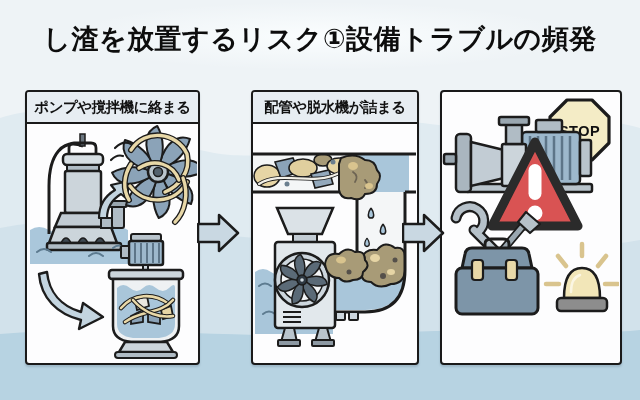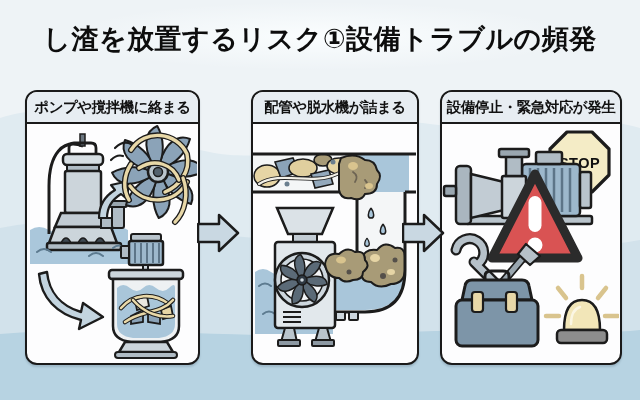--- a/index.html
+++ b/index.html
@@ -4,21 +4,21 @@
 <style>
   html,body{margin:0;padding:0;}
   body{font-family:"Liberation Sans","DejaVu Sans",sans-serif;}
   .stage{position:relative;width:640px;height:400px;overflow:hidden;background:#eef3f6;}
   .bg{position:absolute;left:0;top:0;width:640px;height:400px;}
   .title-halo{position:absolute;left:70px;top:2px;width:500px;height:68px;
     background:radial-gradient(ellipse at center, rgba(251,254,255,.95) 0%, rgba(251,254,255,0) 72%);}
   .title{position:absolute;left:0;top:21px;width:640px;margin:0;text-align:center;
     font-size:27px;font-weight:bold;color:#0d0d0d;letter-spacing:.5px;}
   .panel{position:absolute;top:90px;height:275px;background:#fdfdfe;border:2.5px solid #1a1a1a;
-    border-radius:12px;box-sizing:border-box;box-shadow:0 2px 2px rgba(40,60,80,.18);overflow:hidden;}
+    border-radius:4px;box-sizing:border-box;box-shadow:0 2px 2px rgba(40,60,80,.18);overflow:hidden;}
   .p1{left:25px;width:175px;}
   .p2{left:237px;width:168px;margin-left:14px;}
   .p3{left:440px;width:182px;}
   .panel-header{height:30px;line-height:30px;border-bottom:2.5px solid #1a1a1a;background:#e7edf2;
     text-align:center;font-weight:bold;font-size:14.5px;color:#111;letter-spacing:-.5px;white-space:nowrap;}
   .panel-body{position:relative;}
   .panel-body svg{display:block;}
   .arrow{position:absolute;top:213px;width:43px;height:40px;}
   .arrow1{left:197px;}
   .arrow2{left:402px;}
@@ -218,23 +218,20 @@
         <g>
           <path d="M72,140 q2,-12 14,-10 q8,-8 16,-2 q10,-2 10,8 q6,6 -2,12 q0,8 -10,8 q-8,4 -14,-2 q-12,0 -14,-14 z" fill="#a89b77" stroke="#1c1c1c" stroke-width="2"></path>
           <ellipse cx="88" cy="136" rx="5" ry="3.5" fill="#d9c48e"></ellipse>
           <circle cx="96" cy="148" r="2.5" fill="#55504a"></circle>
         </g>
       </svg>
     </div>
   </section>
 
   <section class="panel p3">
-    <header class="panel-header">
-      <span>設備停止・緊急対応が発生</span>
-    </header>
     <div class="panel-body">
       <svg width="177" height="237" viewBox="0 0 177 237">
 
         <g>
           <polygon points="125,8 150,8 167,25 167,51 150,68 125,68 108,51 108,25" fill="#f4ecc6" stroke="#1c1c1c" stroke-width="3.2" stroke-linejoin="round"></polygon>
           <text x="137.5" y="44" text-anchor="middle" font-size="14.5" font-weight="bold" fill="#111" letter-spacing="0.5">STOP</text>
         </g>
 
         <g stroke="#1c1c1c">
           <rect x="24" y="92" width="126" height="8" rx="2" fill="#b9c4cc" stroke-width="2.5"></rect>

